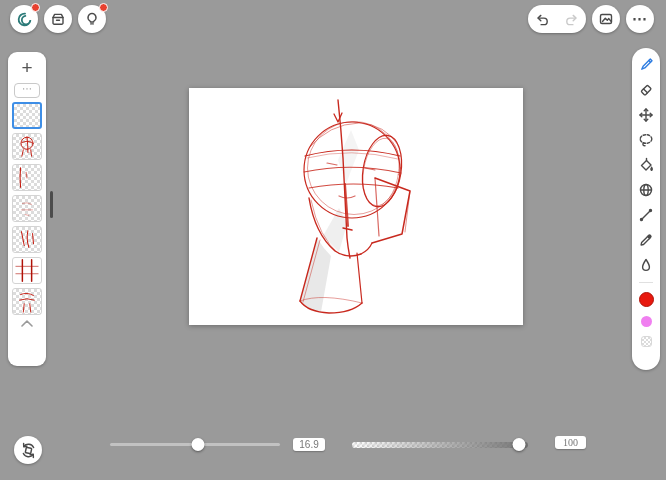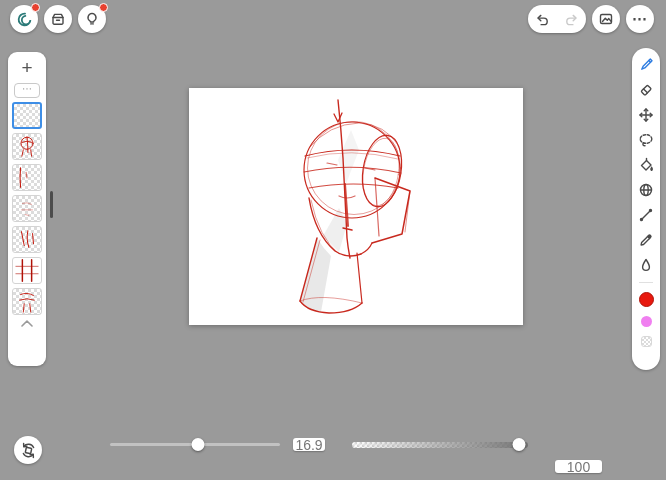--- a/index.html
+++ b/index.html
@@ -97,26 +97,26 @@
     background-size:100% 100%, 5px 5px, 5px 5px;
     background-position:0 0, 0 0, 2.5px 2.5px;
   }
   .slider .thumb {
     position:absolute; top:0; width:13px; height:13px; border-radius:50%;
     background:#fff; box-shadow:0 1px 2.5px rgba(0,0,0,.45); transform:translateX(-50%);
   }
   .value-badge {
     position:absolute; background:#fff; border-radius:3px; height:13px;
     display:flex; align-items:center; justify-content:center;
-    font-size:14px; color:#777; box-shadow:0 1px 1.5px rgba(0,0,0,.25);
+    font-size:10px; color:#777; box-shadow:0 1px 1.5px rgba(0,0,0,.25);
   }
   #slider-size { left:110px; top:438px; width:170px; }
   #badge-size  { left:293px; top:438px; width:32px; }
   #slider-opacity { left:352px; top:438px; width:176px; }
-  #badge-opacity  { left:555px; top:460px; width:47px; }
+  #badge-opacity  { left:555px; top:436px; width:31px;font-family:Liberation Serif, serif; }
 </style>
 </head>
 <body>
 
 <div class="round-btn" style="left:10px; top:5px;">
   <svg class="icon" width="17" height="17" viewBox="0 0 16 16">
     <path d="M8.5 2.5 A5.5 5.5 0 1 0 13.5 8.5 A4 4 0 1 1 8.8 4.6" fill="none" stroke="#2b7a78" stroke-width="1.7" stroke-linecap="round"></path>
   </svg>
   <span class="badge"></span>
 </div>

